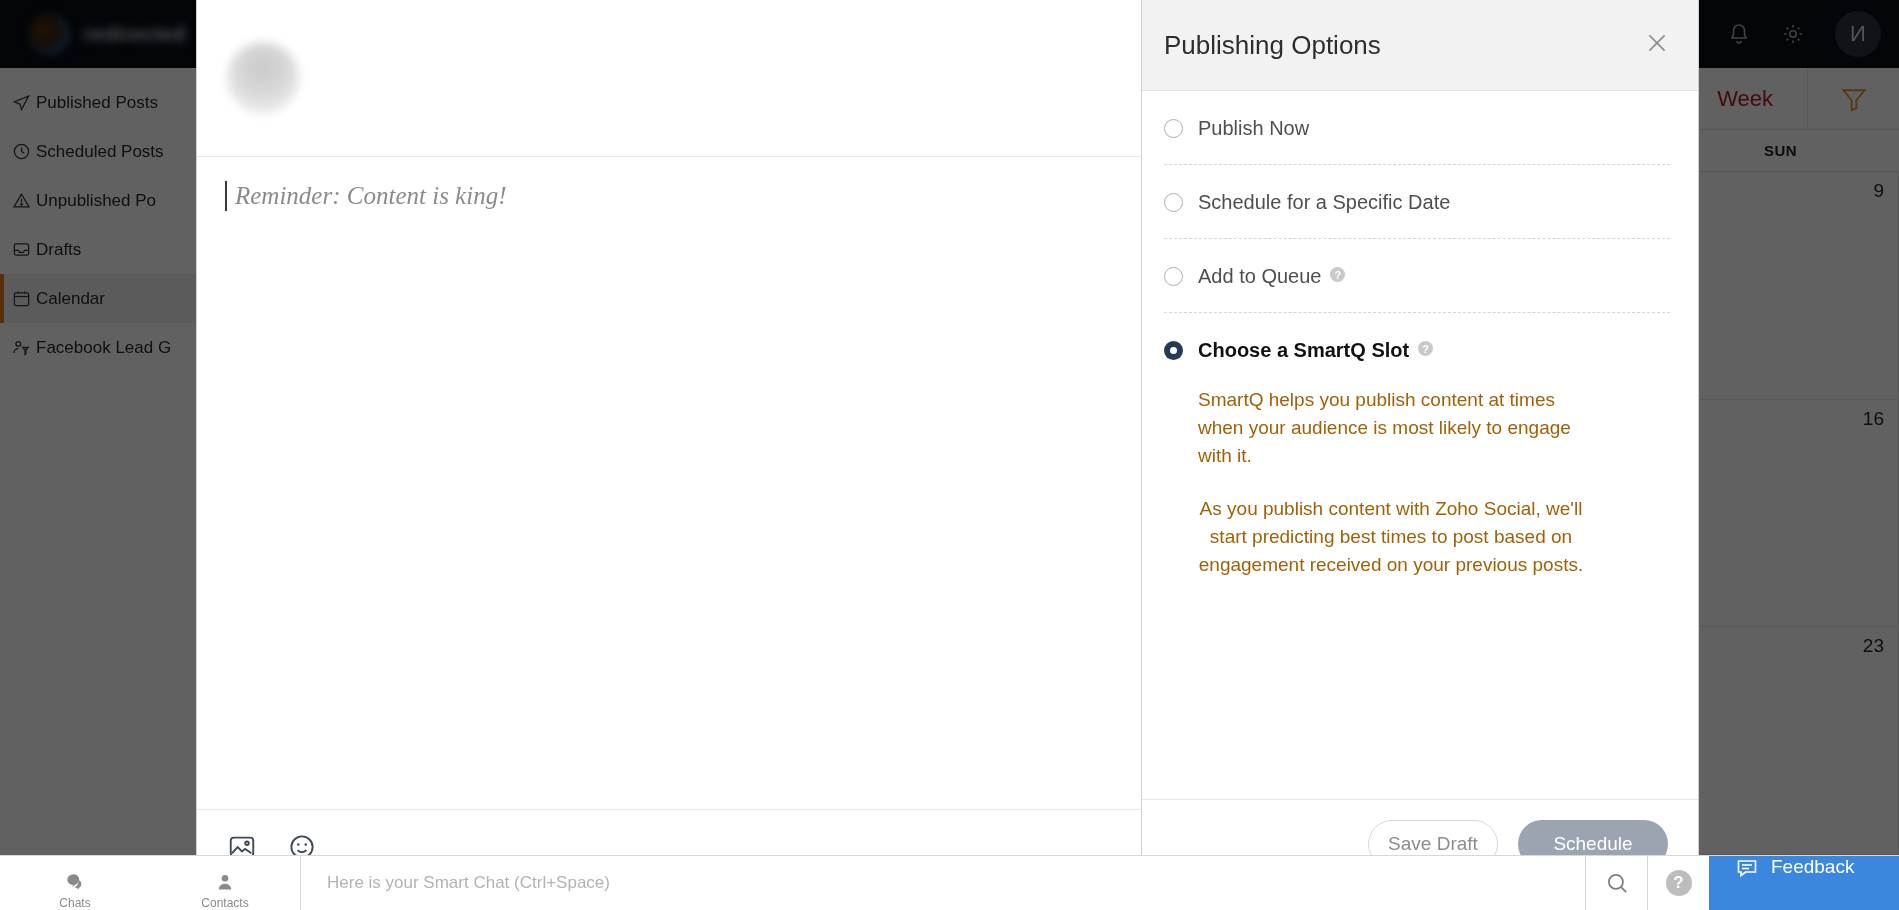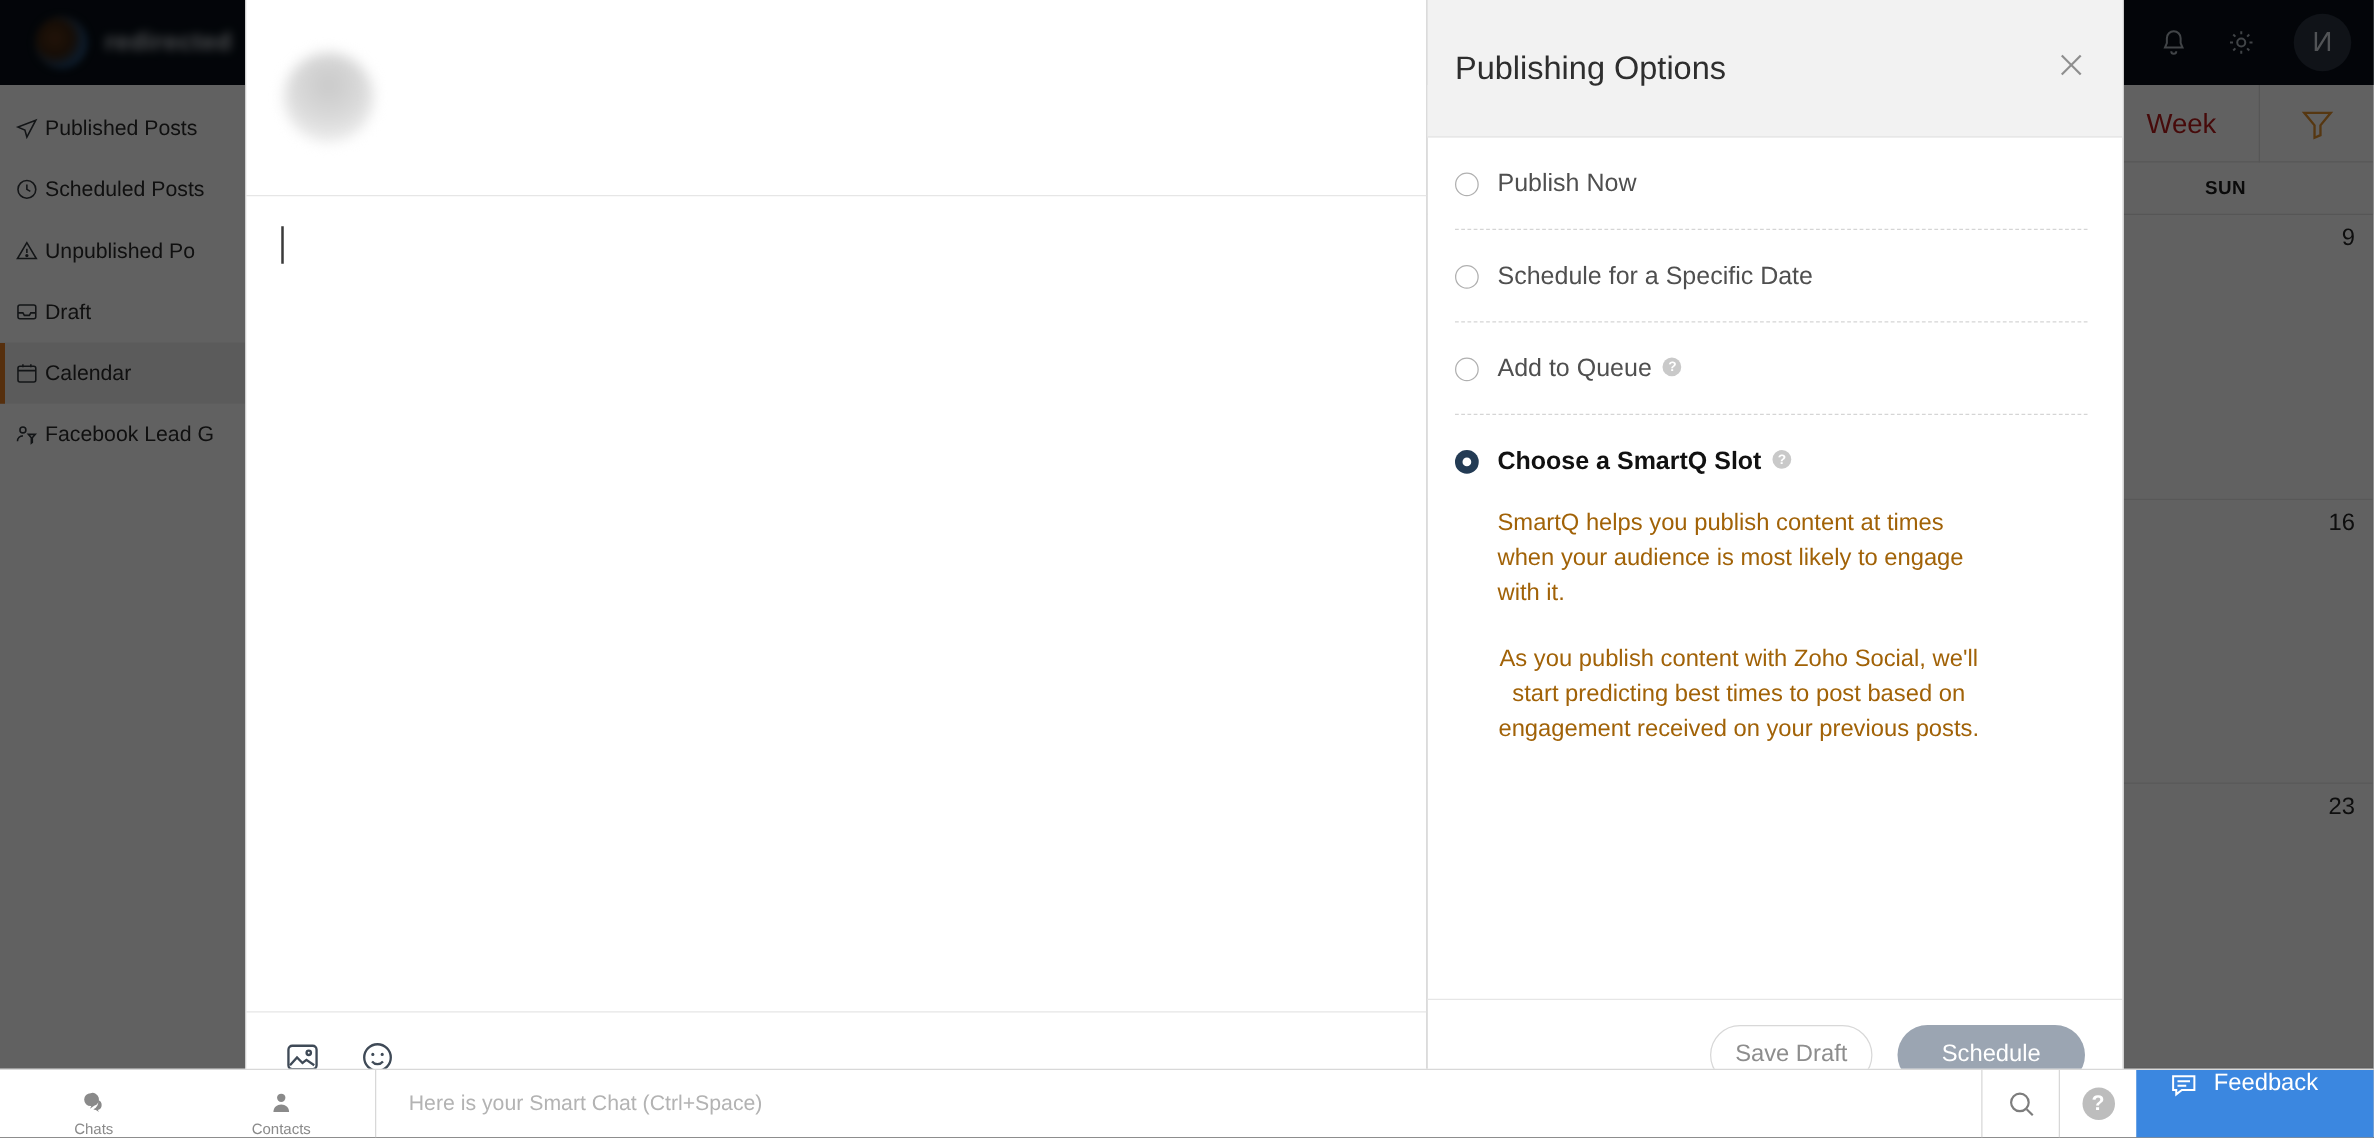--- a/index.html
+++ b/index.html
@@ -151,21 +151,21 @@
   .foot-icons { display: flex; gap: 30px; color: #3f4a57; }
 
   
   .options {
     position: absolute; top: 0; left: 1142px; width: 557px; bottom: 23px;
     background: #fff; z-index: 45;
     border-right: 1px solid #d0d0d0;
     display: flex; flex-direction: column;
   }
   .opt-head {
-    height: 110px; background: #f2f2f2;
+    height: 91px; background: #f2f2f2;
     display: flex; align-items: center; padding: 0 28px 0 22px;
     border-bottom: 1px solid #e4e4e4;
   }
   .opt-title { font-size: 26px; color: #2e2e2e; }
   .opt-close { margin-left: auto; color: #8e8e8e; }
   .opt-body { flex: 1; padding: 0 28px 0 22px; overflow: hidden; }
 
   .opt-row {
     display: flex; align-items: center; gap: 15px;
     padding: 26px 0 24px 0;
@@ -272,21 +272,21 @@
         </span>
         <span>Unpublished Po</span>
       </div>
       <div class="nav-item">
         <span class="nic">
           <svg width="19" height="19" viewBox="0 0 24 24" fill="none" stroke="currentColor" stroke-width="1.6">
             <rect x="3" y="5" width="18" height="14" rx="2"></rect>
               <path d="M3 13h5l1.5 2.5h5L16 13h5"></path>
           </svg>
         </span>
-        <span>Draft</span>
+        <span>Drafts</span>
       </div>
       <div class="nav-item active">
         <span class="nic">
           <svg width="19" height="19" viewBox="0 0 24 24" fill="none" stroke="currentColor" stroke-width="1.6">
             <rect x="3" y="5" width="18" height="16" rx="2"></rect>
               <line x1="3" y1="9.5" x2="21" y2="9.5"></line>
             <line x1="8" y1="3" x2="8" y2="6"></line>
               <line x1="16" y1="3" x2="16" y2="6"></line>
           </svg>
         </span>
@@ -361,20 +361,21 @@
   </div>
 
   <div class="dim-overlay"></div>
 
   <div class="composer">
     <div class="composer-head">
       <div class="comp-avatar"></div>
     </div>
     <div class="composer-body">
       <div class="caret"></div>
+      <div class="placeholder">Reminder: Content is king!</div>
     </div>
     <div class="composer-foot">
       <div class="foot-icons">
         <span>
           <svg width="30" height="30" viewBox="0 0 24 24" fill="none" stroke="currentColor" stroke-width="1.5">
             <rect x="3" y="4.5" width="18" height="15" rx="2.5"></rect>
             <circle cx="16" cy="9" r="1.4"></circle>
             <path d="M4 17l4.5-5 3.5 3.5 2.5-2 5 3.5"></path>
           </svg>
         </span>

